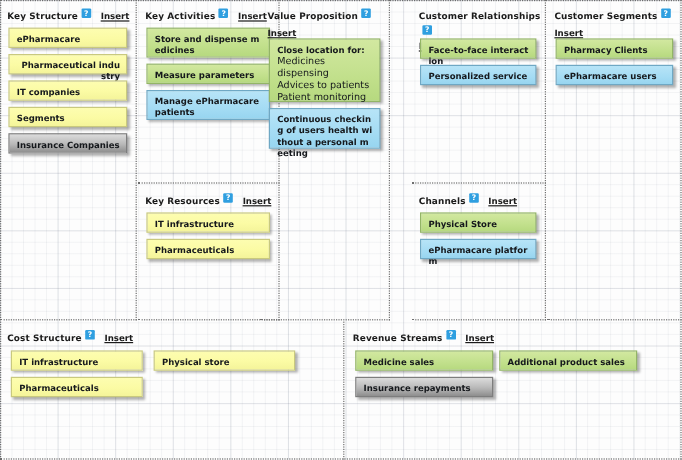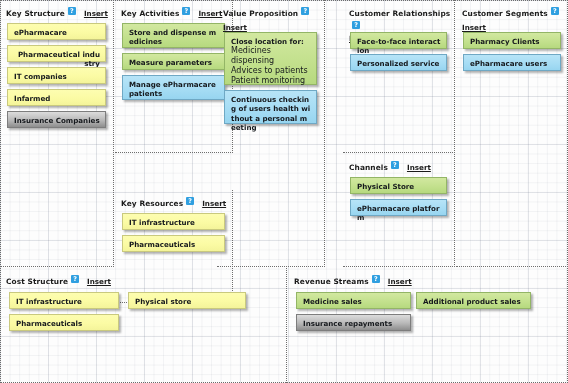--- a/index.html
+++ b/index.html
@@ -151,37 +151,37 @@
 <div id="canvas">
 
   <div class="panel" style="left:0; top:0; width:114px; height:267px;">
     <div class="panel-head">
       <span class="panel-title">Key Structure</span><span class="help-badge">?</span><span class="insert-link">Insert</span>
     </div>
     <div class="notes">
       <div class="note yellow" style="height:17px;">ePharmacare</div>
       <div class="note yellow" style="height:17px;text-align:right;">Pharmaceutical industry</div>
       <div class="note yellow" style="height:17px;">IT companies</div>
-      <div class="note yellow" style="height:17px;">Infarmed</div>
+      <div class="note yellow" style="height:17px;">Segments</div>
       <div class="note grey" style="height:17px;">Insurance Companies</div>
     </div>
   </div>
 
   <div class="panel" style="left:115px; top:0; width:118px; height:153px;">
     <div class="panel-head">
       <span class="panel-title">Key Activities</span><span class="help-badge">?</span><span class="insert-link">Insert</span>
     </div>
     <div class="notes">
       <div class="note green" style="height:25px;">Store and dispense medicines</div>
       <div class="note green" style="height:17px;">Measure parameters</div>
       <div class="note blue" style="height:25px;">Manage ePharmacare patients</div>
     </div>
   </div>
 
-  <div class="panel" style="left:115px; top:154px; width:118px; height:113px;margin-top:36px;">
+  <div class="panel" style="left:115px; top:154px; width:118px; height:113px;">
     <div class="panel-head">
       <span class="panel-title">Key Resources</span><span class="help-badge">?</span><span class="insert-link">Insert</span>
     </div>
     <div class="notes">
       <div class="note yellow" style="height:17px;">IT infrastructure</div>
       <div class="note yellow" style="height:17px;">Pharmaceuticals</div>
     </div>
   </div>
 
   <div class="panel" style="left:217px; top:0; width:108px; height:267px;">

